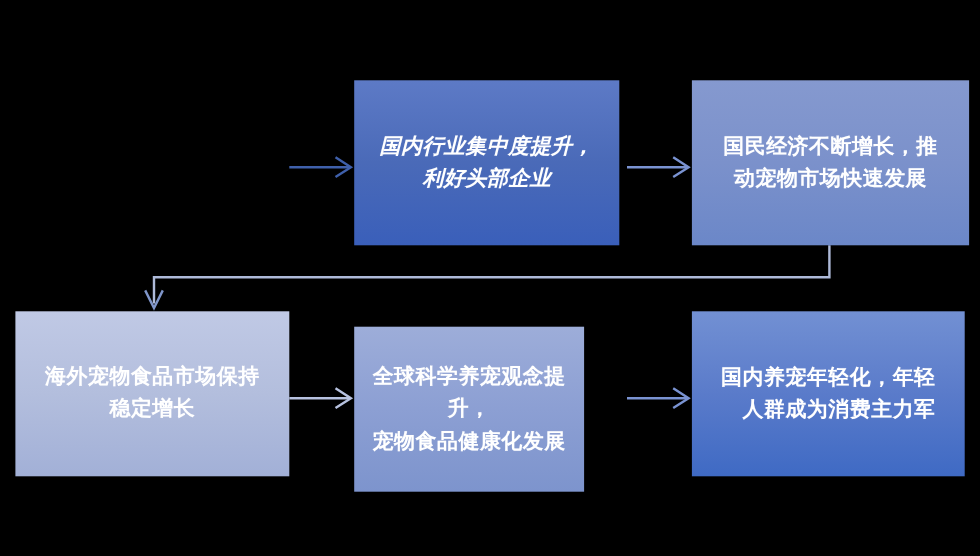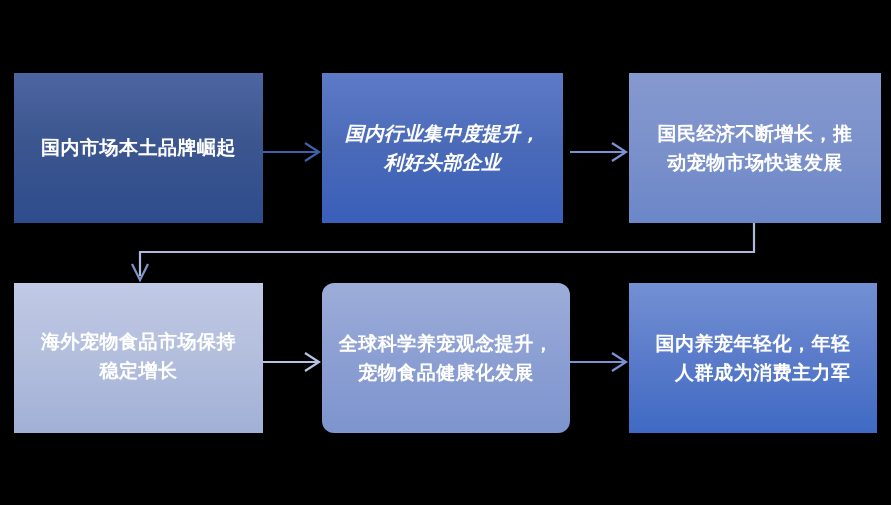--- a/index.html
+++ b/index.html
@@ -49,23 +49,22 @@
     left: 629px; top: 73px;  width: 252px; height: 150px;
     background: linear-gradient(to bottom, #8599cf 0%, #7b91cb 50%, #6b87c8 100%);
   }
   
   .n4 {
     left: 14px;  top: 283px; width: 249px; height: 150px;
     background: linear-gradient(to bottom, #c0c9e5 0%, #b3bedd 50%, #a2b0d7 100%);
     font-family: Liberation Mono, monospace;
   }
   .n5 {
-    left: 322px; top: 283px; width: 248px; height: 150px;
+    left: 322px; top: 297px; width: 209px; height: 150px;
     background: linear-gradient(to bottom, #9dadd9 0%, #8c9fd3 50%, #7d94cd 100%);
-    border-radius: 12px;
   }
   .n6 {
     left: 629px; top: 283px; width: 248px; height: 150px;
     background: linear-gradient(to bottom, #7290d3 0%, #5a7bca 50%, #3f6ac4 100%);
     text-align: right;
   }
   .edge {
     position: absolute;
     overflow: visible;
   }
@@ -104,23 +103,20 @@
     </svg>
   </div>
 
   <div class="edge" style="left:570px; top:350px;">
     <svg width="60" height="24" viewBox="0 0 60 24">
       <line x1="0" y1="12" x2="55" y2="12" stroke="#7a93d2" stroke-width="2.2"></line>
       <polyline points="42,3 56,12 42,21" fill="none" stroke="#7a93d2" stroke-width="2.2"></polyline>
     </svg>
   </div>
 
-  <div class="node n1">
-    <span class="node-label">国内市场本土品牌崛起</span>
-  </div>
 
   <div class="node n2">
     <span class="node-label">国内行业集中度提升，
 利好头部企业</span>
   </div>
 
   <div class="node n3">
     <span class="node-label">国民经济不断增长，推
 动宠物市场快速发展</span>
   </div>

